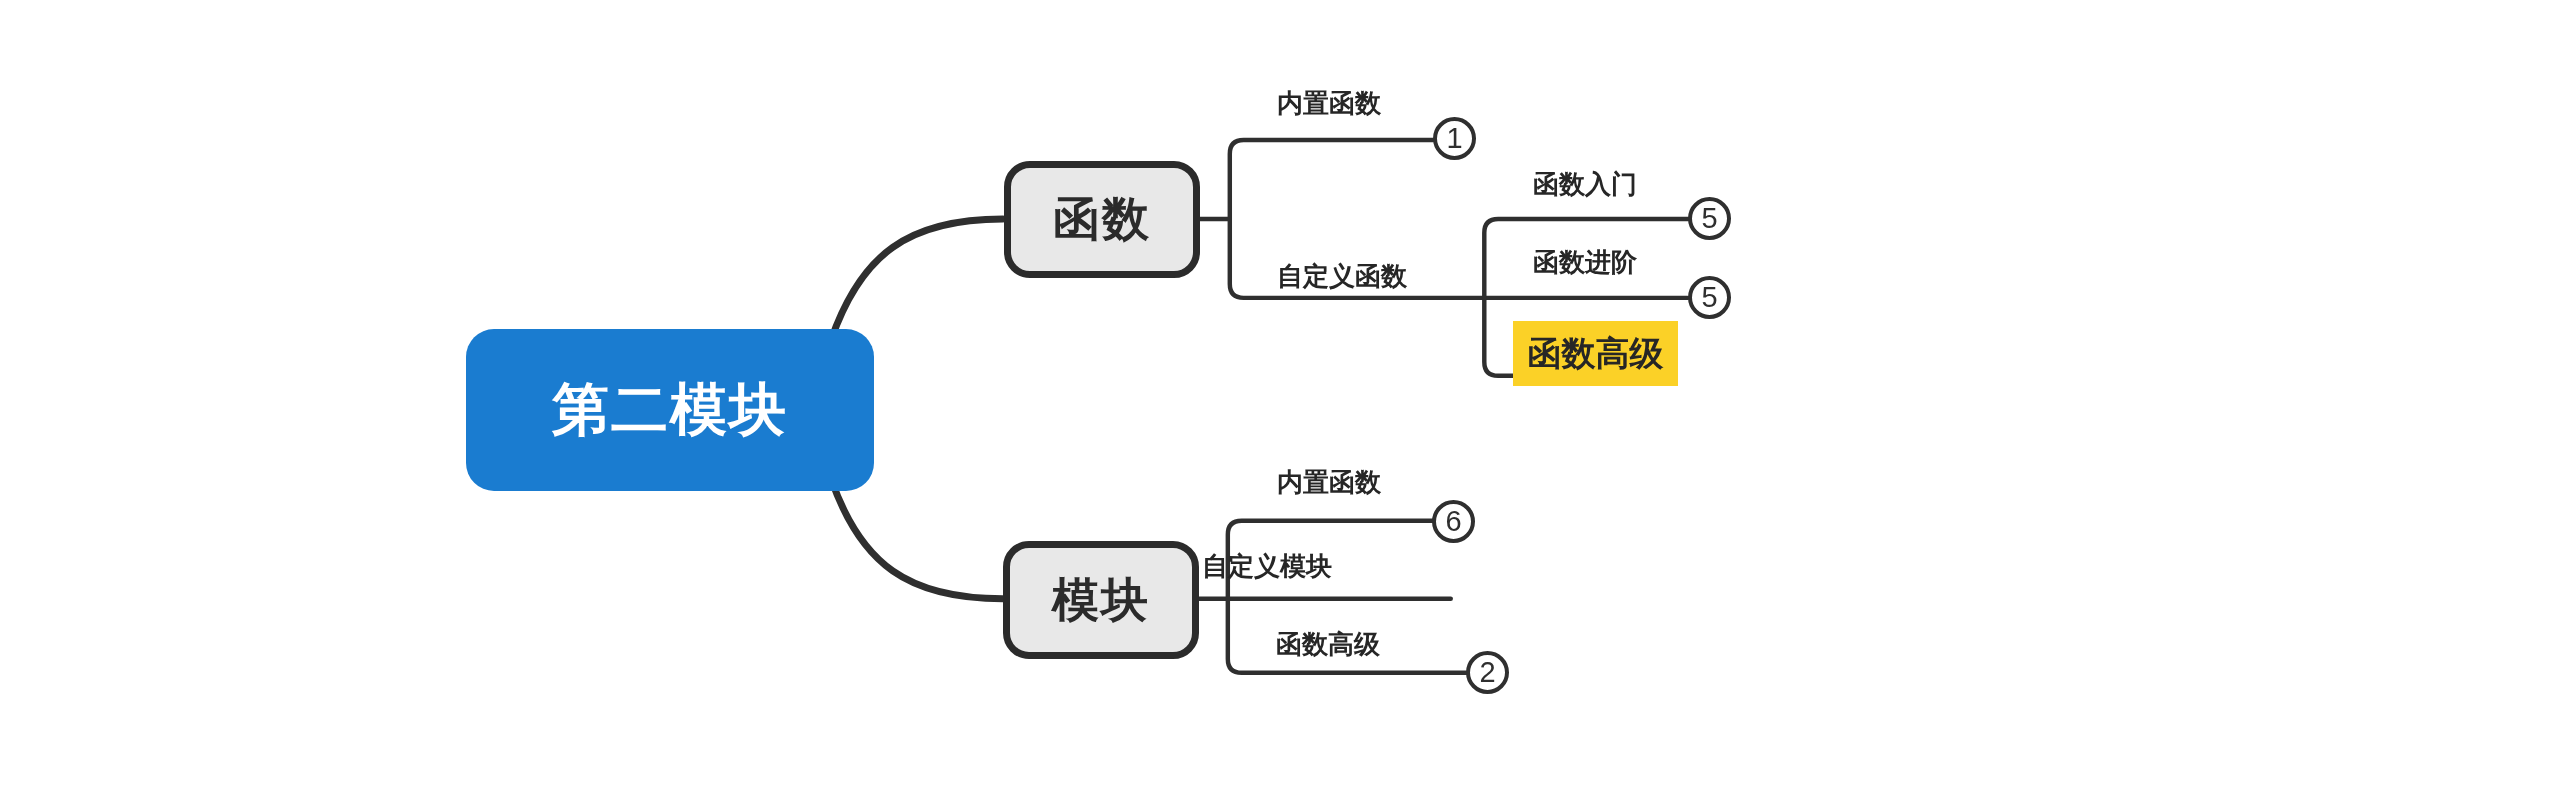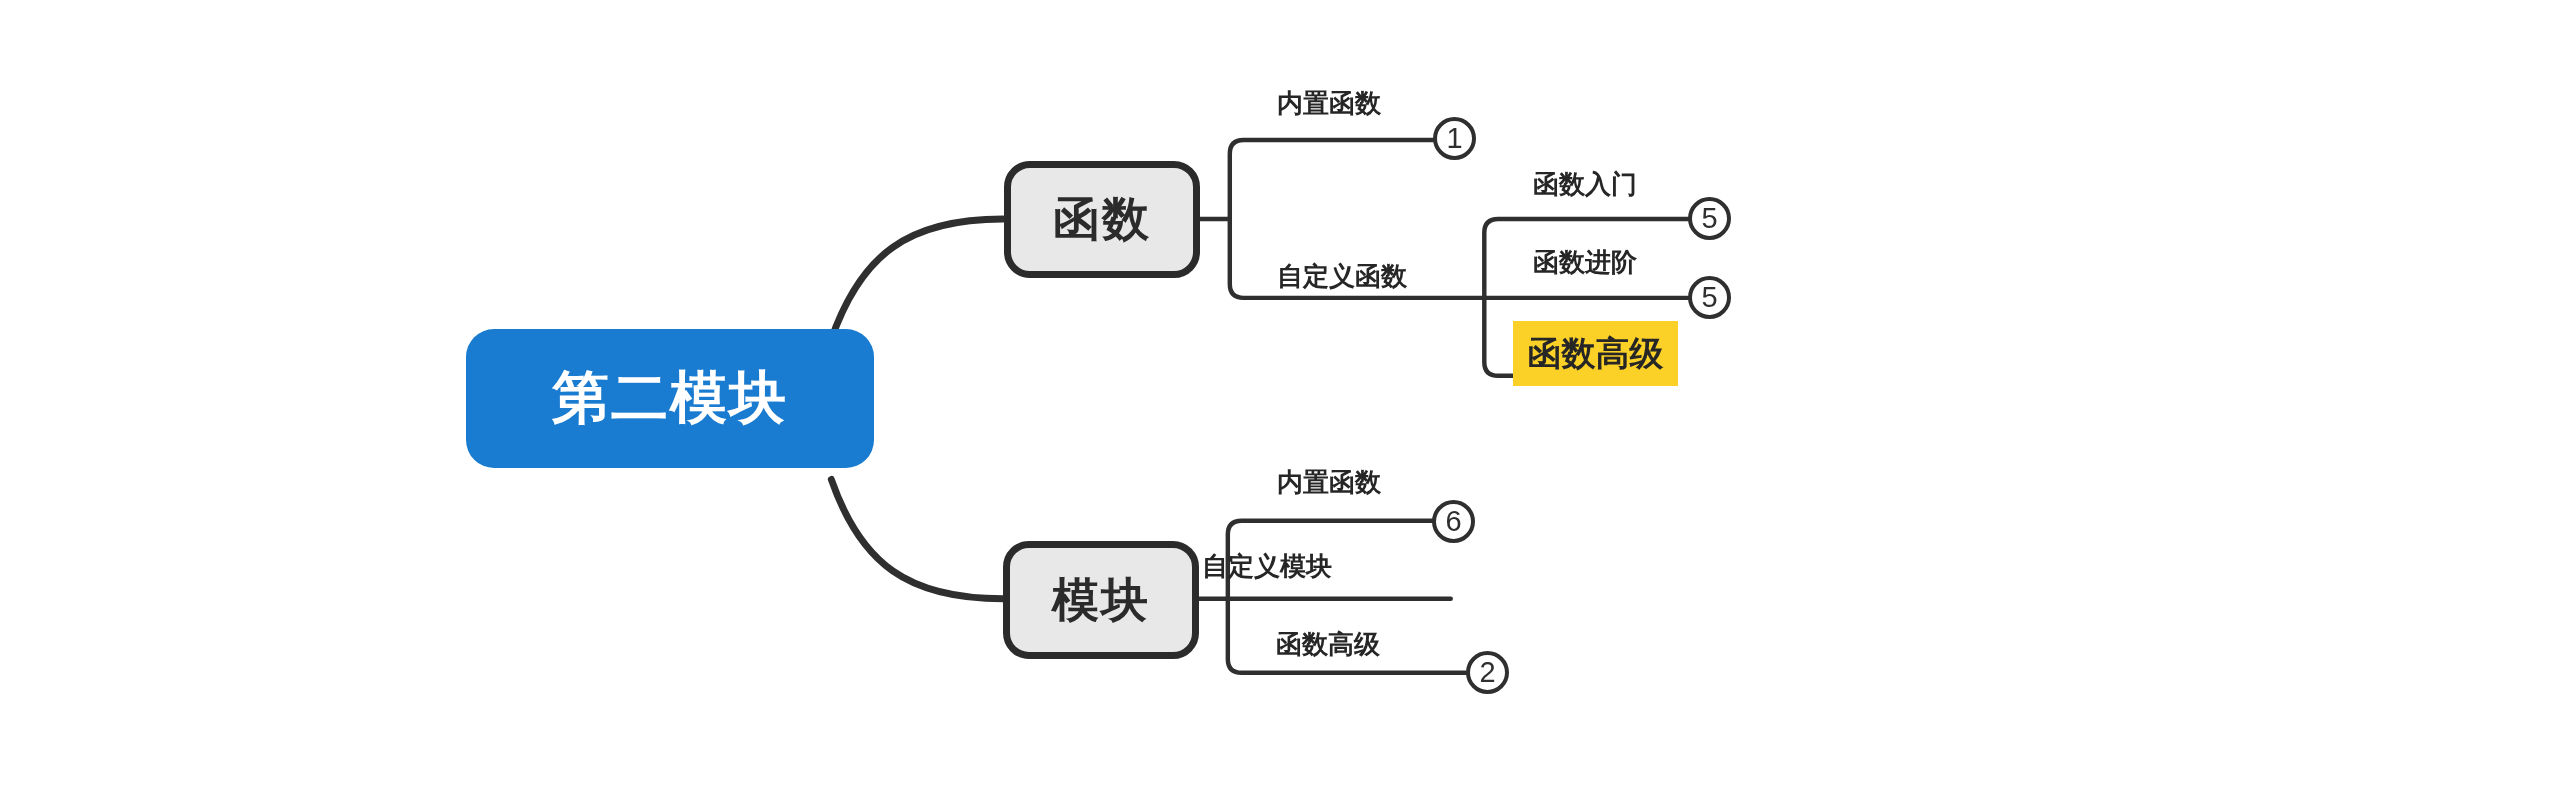--- a/index.html
+++ b/index.html
@@ -24,21 +24,21 @@
     stroke: var(--line, #2f2f2f);
     stroke-linecap: round;
     stroke-linejoin: round;
   }
   svg.connectors path.thick { stroke-width: 7px; }
   svg.connectors path.thin  { stroke-width: 4.5px; }
 
   .root-node {
     position: absolute;
     left: 466px; top: 329px;
-    width: 408px; height: 139px;
+    width: 408px; height: 162px;
     background: var(--accent, #1a7cd0);
     border-radius: 28px;
     display: flex; align-items: center; justify-content: center;
     box-sizing: border-box;
   }
   .root-node .root-label {
     color: var(--root-text, #ffffff);
     font-size: 57px;
     font-weight: 700;
     letter-spacing: 2px;

